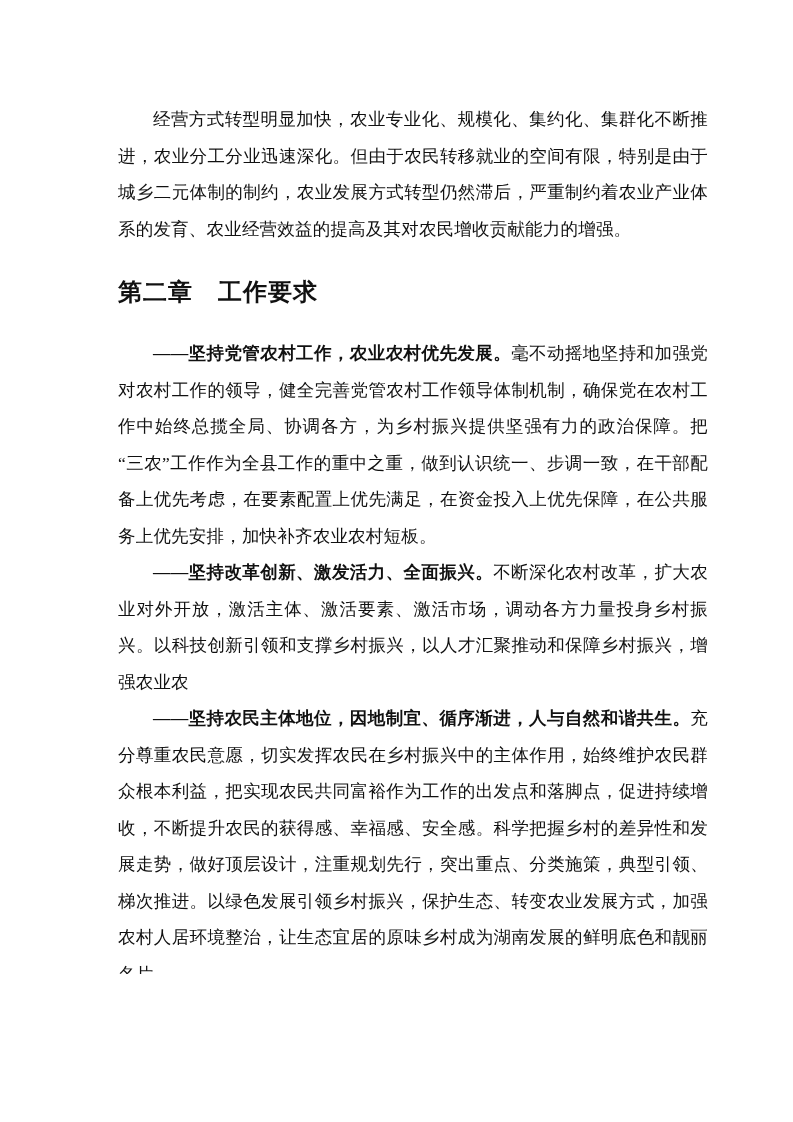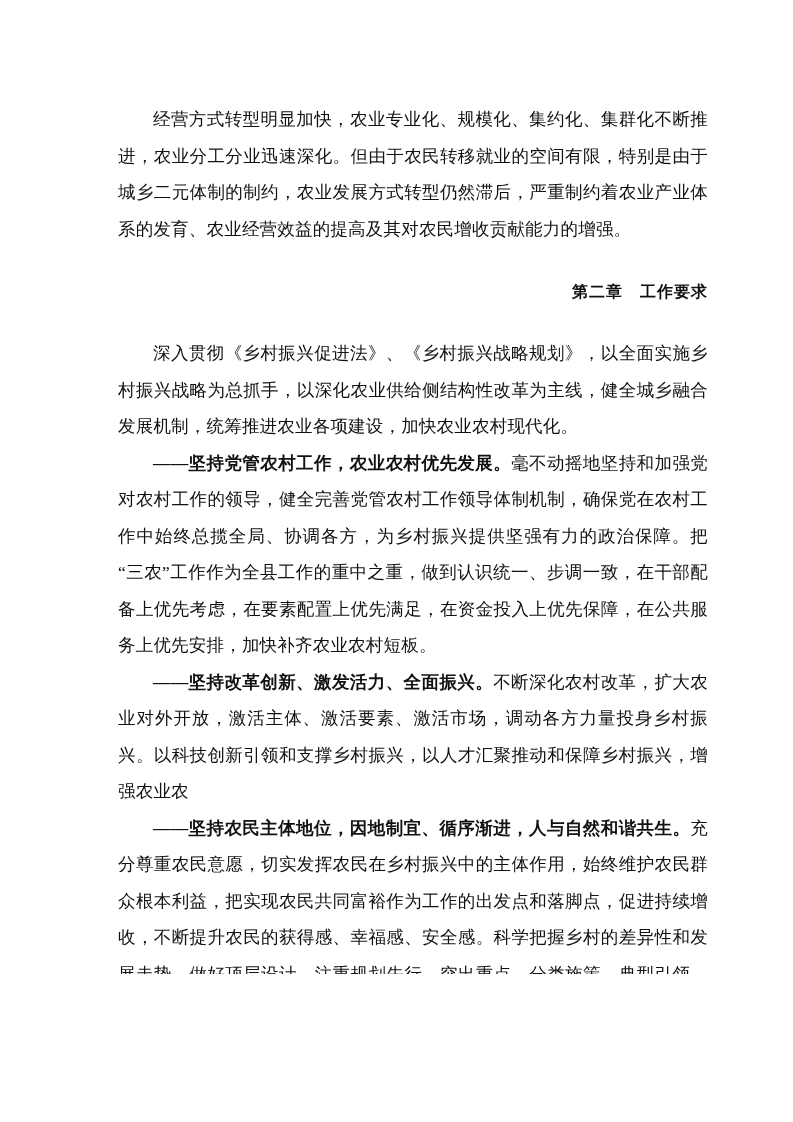--- a/index.html
+++ b/index.html
@@ -26,24 +26,24 @@
     text-align: justify;
     letter-spacing: 0.2px;
   }
   .content p {
     margin: 0;
     padding: 0;
     text-indent: 2em;
   }
   .chapter-heading {
     text-indent: 0 !important;
-    text-align: right;
+    text-align: left;
     font-family: "Liberation Sans", "DejaVu Sans", sans-serif;
     font-weight: bold;
-    font-size: 16px;
+    font-size: 24px;
     line-height: 37px;
     margin: 26px 0 25px 0 !important;
     letter-spacing: 1px;
   }
   .lead {
     font-weight: bold;
     font-family: Liberation Serif, serif;
   }
   .folio {
     position: absolute;
@@ -59,21 +59,20 @@
 </head>
 <body>
 
 <div class="page">
   <div class="content">
 
     <p>经营方式转型明显加快，农业专业化、规模化、集约化、集群化不断推进，农业分工分业迅速深化。但由于农民转移就业的空间有限，特别是由于城乡二元体制的制约，农业发展方式转型仍然滞后，严重制约着农业产业体系的发育、农业经营效益的提高及其对农民增收贡献能力的增强。</p>
 
     <p class="chapter-heading">第二章　工作要求</p>
 
-    <p>深入贯彻《乡村振兴促进法》、《乡村振兴战略规划》，以全面实施乡村振兴战略为总抓手，以深化农业供给侧结构性改革为主线，健全城乡融合发展机制，统筹推进农业各项建设，加快农业农村现代化。</p>
 
     <p>
       <span class="lead">——坚持党管农村工作，农业农村优先发展。</span><span>毫不动摇地坚持和加强党对农村工作的领导，健全完善党管农村工作领导体制机制，确保党在农村工作中始终总揽全局、协调各方，为乡村振兴提供坚强有力的政治保障。把“三农”工作作为全县工作的重中之重，做到认识统一、步调一致，在干部配备上优先考虑，在要素配置上优先满足，在资金投入上优先保障，在公共服务上优先安排，加快补齐农业农村短板。</span>
     </p>
 
     <p>
       <span class="lead">——坚持改革创新、激发活力、全面振兴。</span><span>不断深化农村改革，扩大农业对外开放，激活主体、激活要素、激活市场，调动各方力量投身乡村振兴。以科技创新引领和支撑乡村振兴，以人才汇聚推动和保障乡村振兴，增强农业农</span>
     </p>
 
     <p>

